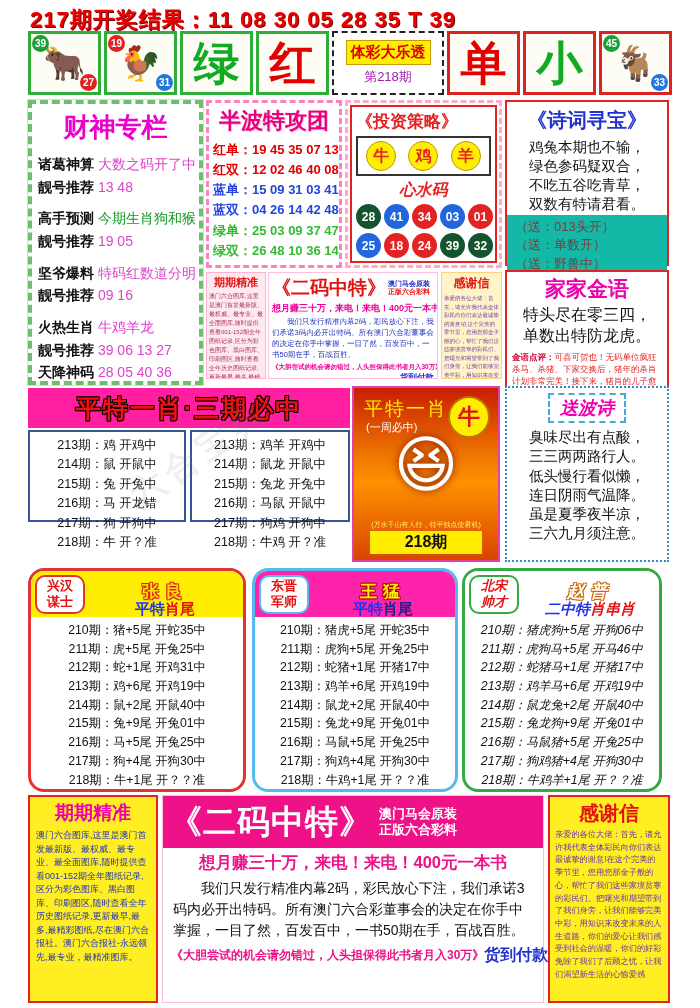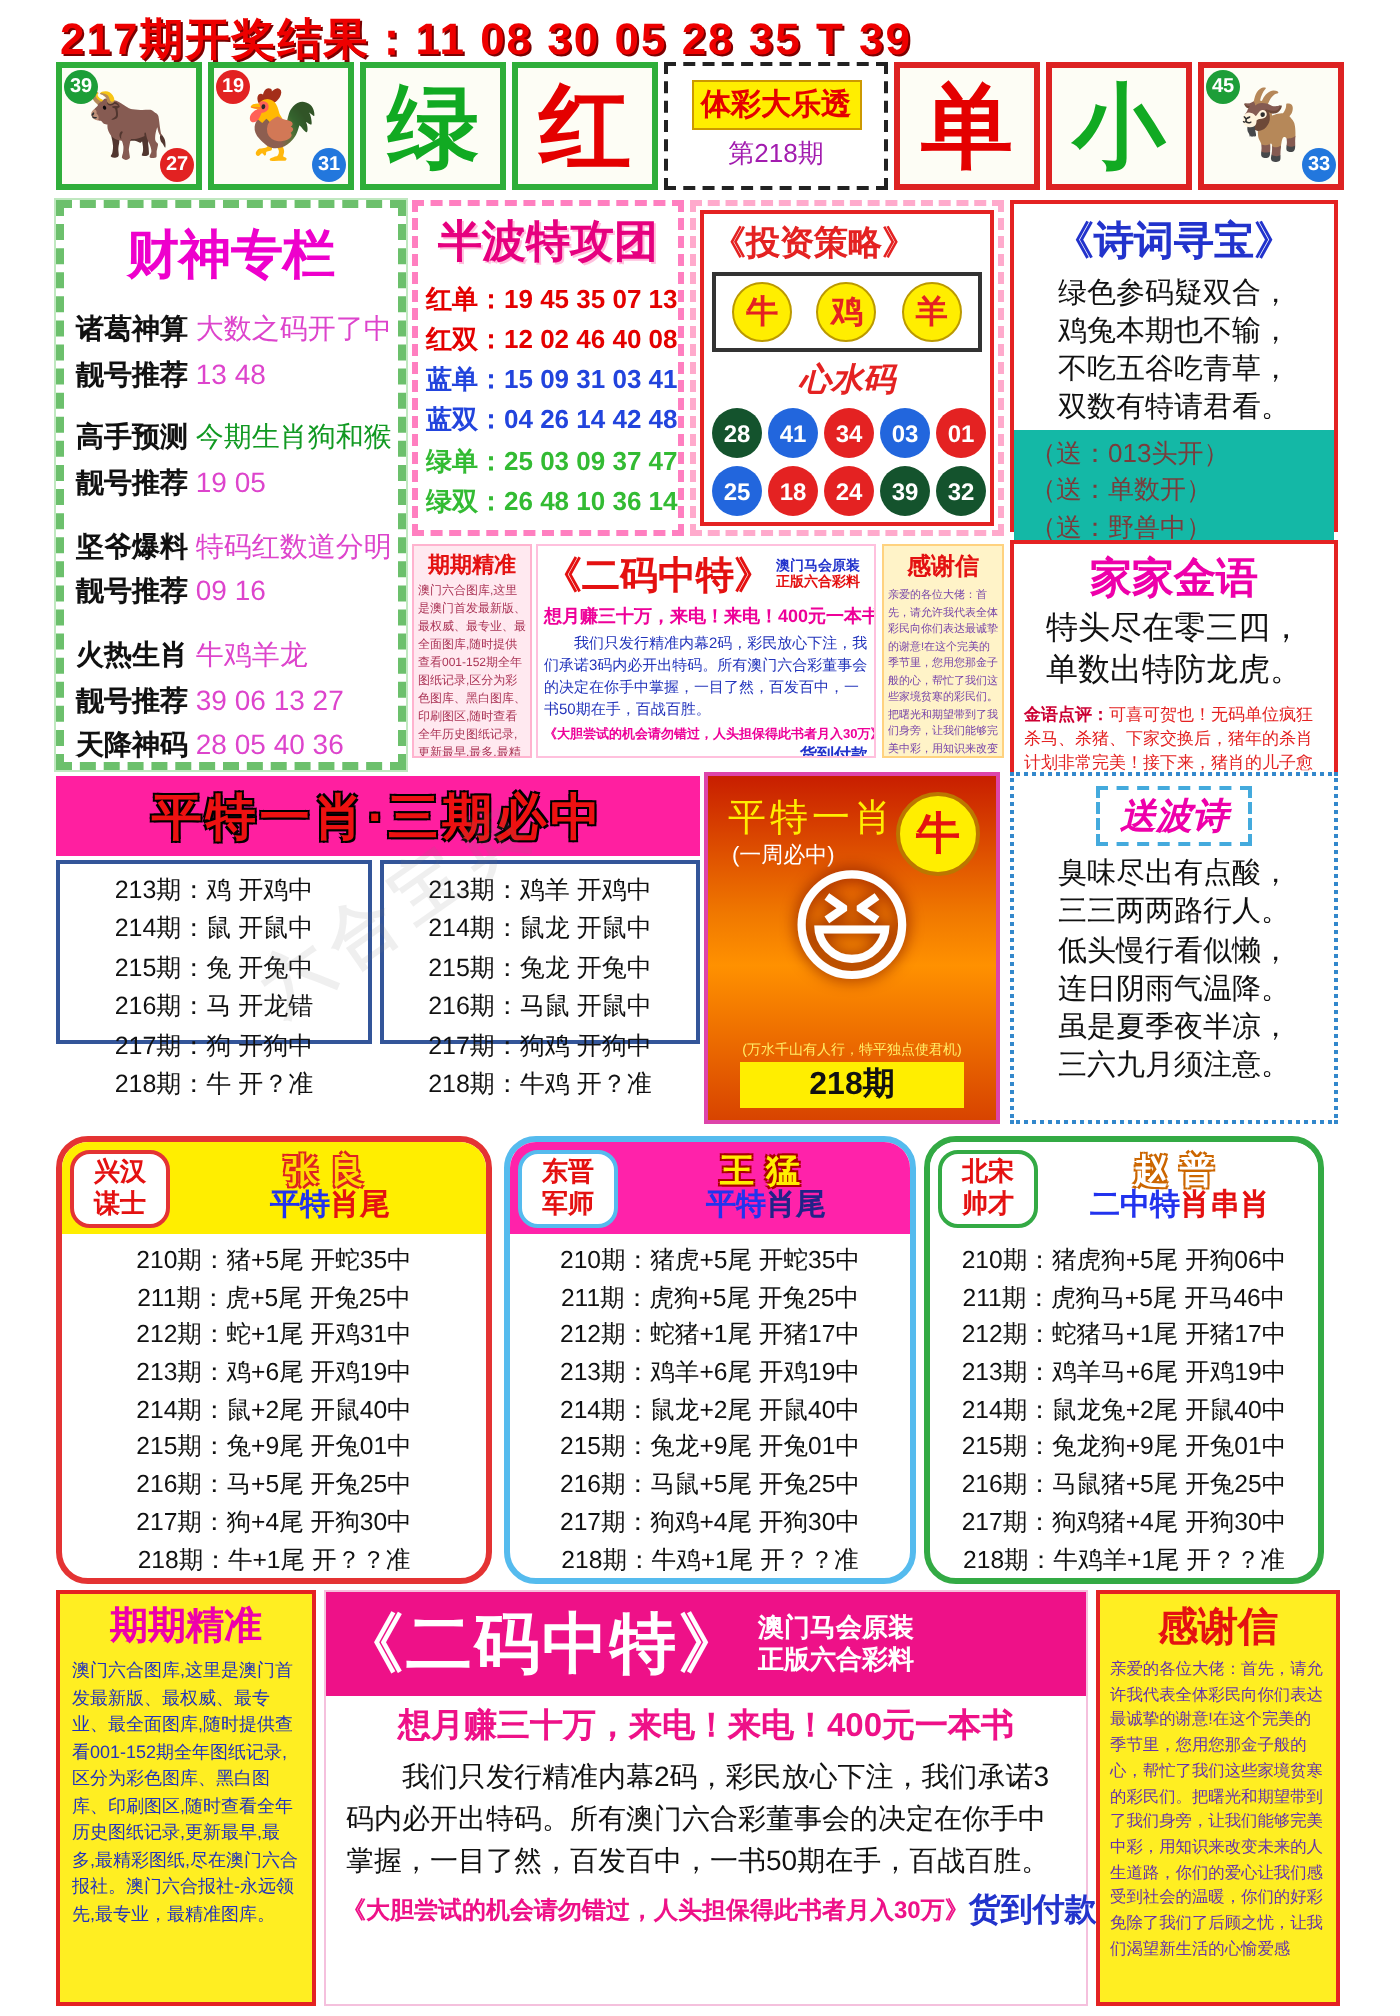--- a/index.html
+++ b/index.html
@@ -124,22 +124,22 @@
   
   #songbo { left:505px; top:386px; width:164px; height:176px; border:2px dotted #3388cc; padding:4px 6px; }
   #songbo .chip { display:inline-block; border:2px dashed #44aadd; padding:1px 10px; margin:1px 0 5px;
                   font-size:18px; font-weight:bold; font-style:italic; color:#ee00aa; }
   #songbo .line { text-align:center; font-size:14.5px; color:#111; line-height:1.33; white-space:nowrap; }
 
   
   .tip { position:absolute; top:568px; height:224px; border-radius:16px; border:3px solid; background:#fff; overflow:hidden; }
   #tip1 { left:28px;  width:218px; border-color:#e43333; }
   #tip2 { left:252px; width:206px; border-color:#55bbee; }
-  #tip3 { left:462px; width:200px; border-color:#33aa44; }
-  .tip-hd { position:relative; height:46px; display:flex; flex-direction:column; align-items:center; justify-content:center; padding-left:56px; }
+  #tip3 { left:462px; width:200px; border-color:#33aa44;font-style:italic; }
+  .tip-hd { position:relative; height:46px; display:flex; flex-direction:column; align-items:center; justify-content:flex-end; padding-left:56px; }
   #tip1 .tip-hd { background:#ffee00; }
   #tip2 .tip-hd { background:#ff22aa; }
   #tip3 .tip-hd { background:#ffffff; }
   .who { position:absolute; left:4px; top:4px; width:50px; background:#fff; border:2px solid; border-radius:10px;
          font-size:13px; font-weight:bold; color:#e41111; text-align:center; line-height:1.25; padding:1px 0; }
   #tip1 .who { border-color:#e43333; }
   #tip2 .who { border-color:#55bbee; }
   #tip3 .who { border-color:#33aa44; }
   .tname { font-size:17px; font-weight:bold; letter-spacing:6px; line-height:1.05; }
   #tip1 .tname { color:#ffdd00; text-shadow:-1px -1px 0 #d22, 1px -1px 0 #d22, -1px 1px 0 #d22, 1px 1px 0 #d22; }
@@ -332,22 +332,22 @@
 
           <span class="ball c-green">32</span>
 
       </div>
     </div>
   </div>
 
   <div class="panel" id="shici">
     <div class="ttl">《诗词寻宝》</div>
     <div>
-      <div class="poem">绿色参码疑双合，</div>
-        <div class="poem">鸡兔本期也不输，</div>
+      <div class="poem">鸡兔本期也不输，</div>
+        <div class="poem">绿色参码疑双合，</div>
         <div class="poem">不吃五谷吃青草，</div>
         <div class="poem">双数有特请君看。</div>
     </div>
     <div class="gifts">
       <div>（送：013头开）</div>
         <div>（送：单数开）</div>
         <div>（送：野兽中）</div>
     </div>
   </div>
 

